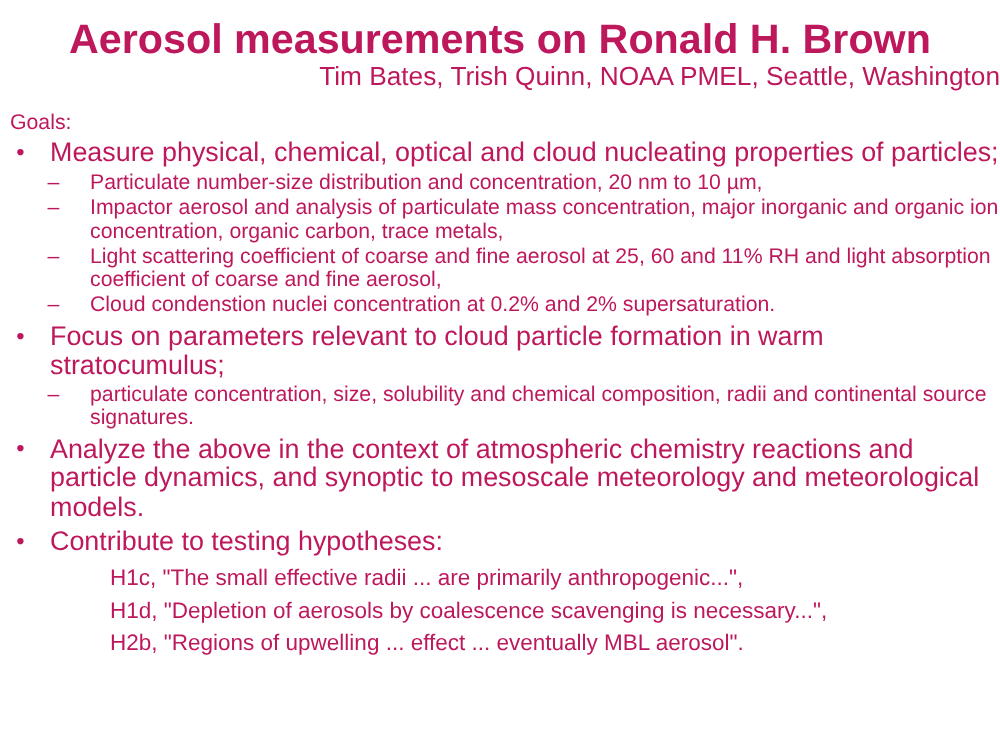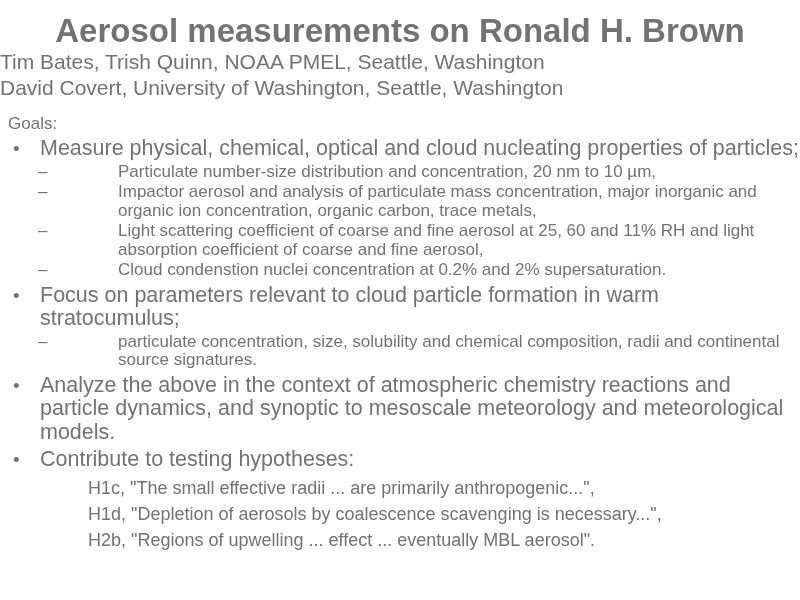--- a/index.html
+++ b/index.html
@@ -5,35 +5,35 @@
   html, body {
     margin: 0;
     padding: 0;
     background: #ffffff;
   }
   .slide {
     position: relative;
     width: 800px;
     height: 600px;
     background: #ffffff;
-    color: #737373;
+    color: #be185d;
     font-family: "Liberation Sans", sans-serif;
     overflow: hidden;
     box-sizing: border-box;
   }
   .title {
     margin-top: 12px;
     text-align: center;
     font-size: 33px;
     font-weight: bold;
     line-height: 37px;
     white-space: nowrap;
   }
   .authors {
-    text-align: left;
+    text-align: right;
     font-size: 21px;
     line-height: 26px;
   }
   .author-line { white-space: nowrap; }
   .goals {
     margin: 13px 0 0 8px;
     font-size: 17px;
     font-weight: normal;
     line-height: 19px;
   }
@@ -59,41 +59,39 @@
     font-size: 17px;
     line-height: 18.5px;
   }
   .sub .smk {
     flex: 0 0 34px;
     box-sizing: border-box;
   }
   .sub .stx {
     flex: 1;
     box-sizing: border-box;
-    margin-left: 46px;
   }
   .hyps {
     margin: 3px 0 0 88px;
     font-size: 18px;
   }
   .hyp {
     line-height: 26px;
     white-space: nowrap;
   }
 </style>
 </head>
 <body>
 
 <div class="slide">
 
   <div class="title">Aerosol measurements on Ronald H. Brown</div>
 
   <div class="authors">
     <div class="author-line">Tim Bates, Trish Quinn, NOAA PMEL, Seattle, Washington</div>
-    <div class="author-line">David Covert, University of Washington, Seattle, Washington</div>
   </div>
 
   <div class="goals">Goals:</div>
 
   <div class="bullet">
     <span class="bmk">•</span>
     <span class="btx">Measure physical, chemical, optical and cloud nucleating properties of particles;</span>
   </div>
   <div class="sub">
     <span class="smk">–</span>

